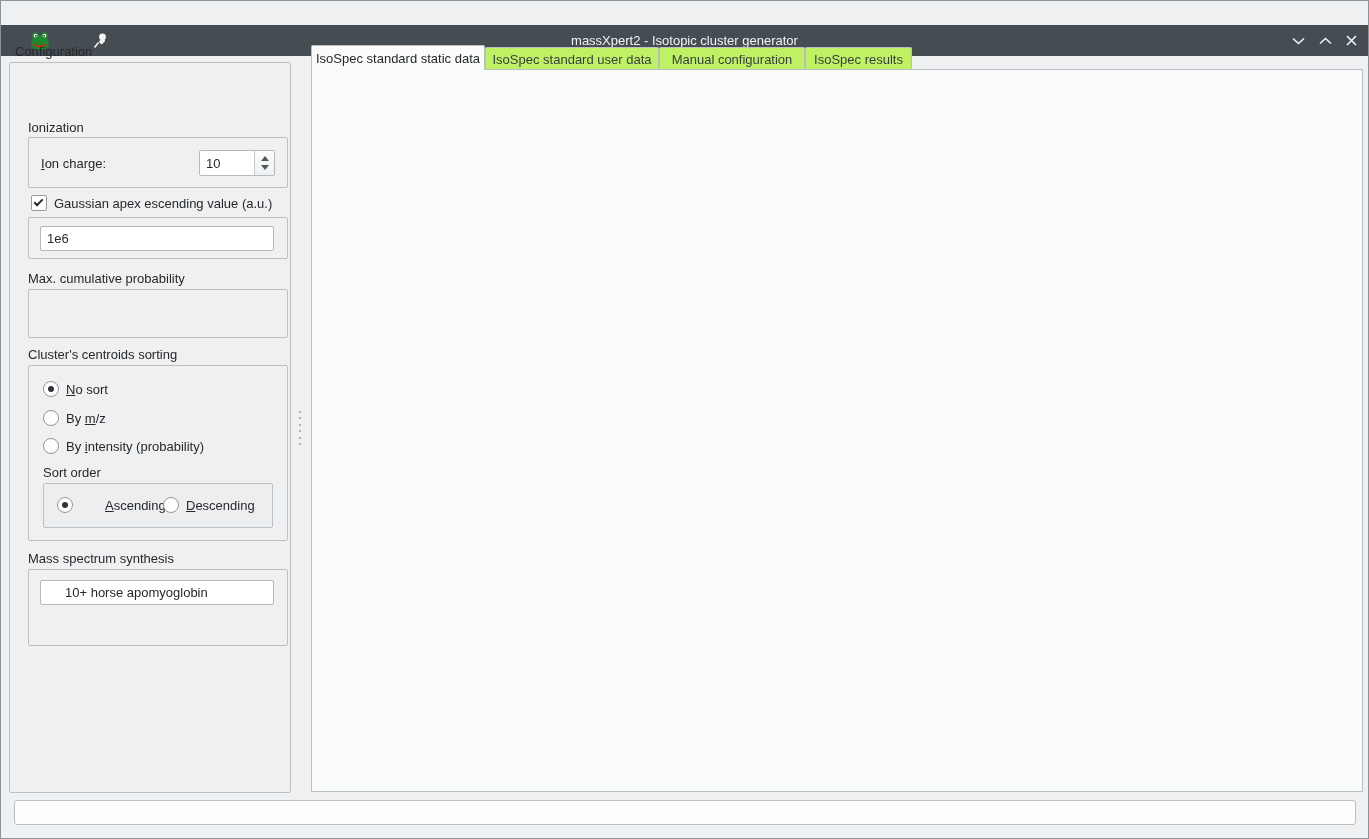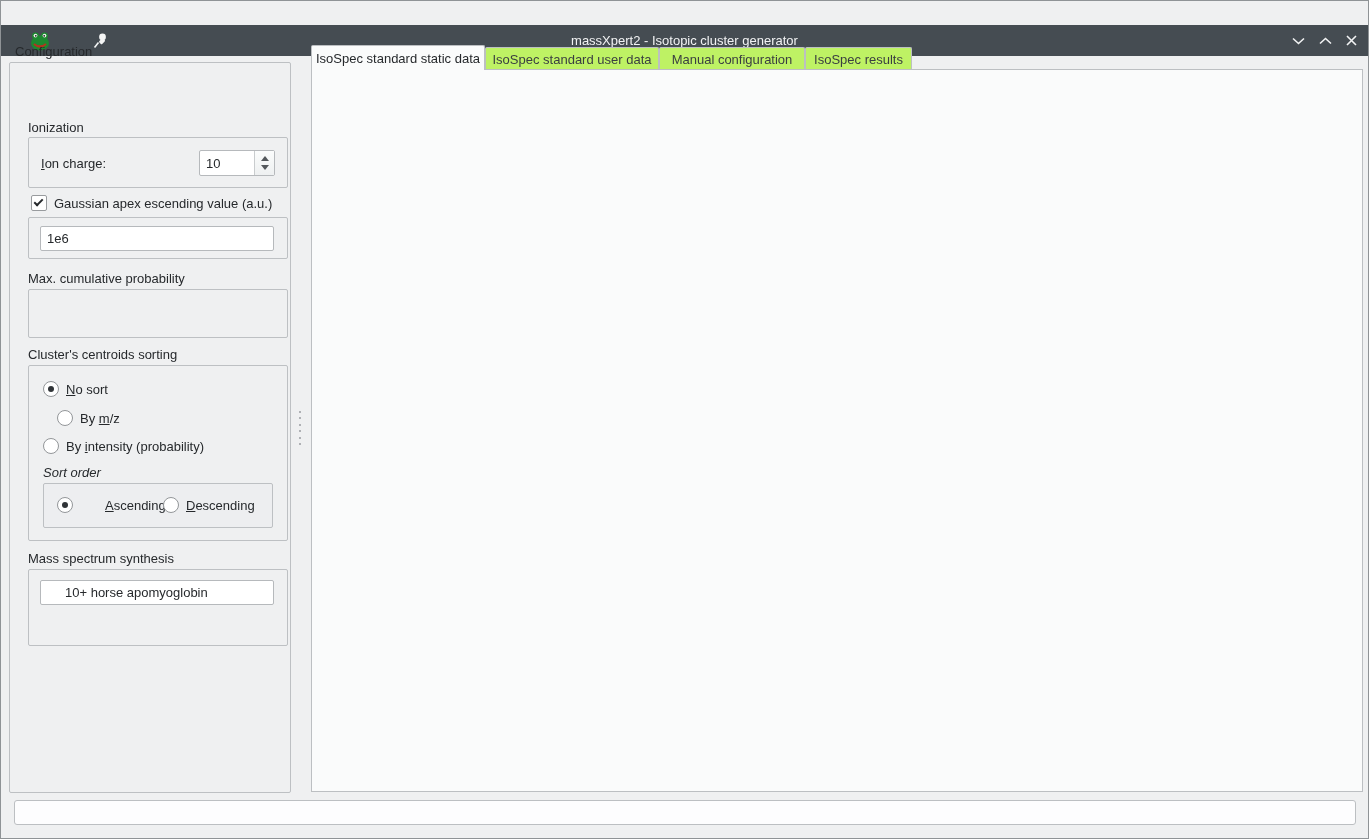--- a/index.html
+++ b/index.html
@@ -150,30 +150,30 @@
   <span class="label" style="left:27px; top:270px;">Max. cumulative probability</span>
   <div class="frame" style="left:27px; top:288px; width:260px; height:49px;"></div>
 
   <span class="label" style="left:27px; top:346px;">Cluster's centroids sorting</span>
   <div class="frame" style="left:27px; top:364px; width:260px; height:176px;"></div>
 
   <div class="radio-row" style="left:42px; top:380px;text-align:center;">
     <span class="radio selected"></span>
     <span><span></span><span class="mn">N</span><span>o sort</span></span>
   </div>
-  <div class="radio-row" style="left:56px; top:409px;">
+  <div class="radio-row" style="left:42px; top:409px;">
     <span class="radio"></span>
     <span><span>By </span><span class="mn">m</span><span>/z</span></span>
   </div>
   <div class="radio-row" style="left:42px; top:437px;">
     <span class="radio"></span>
     <span><span>By </span><span class="mn">i</span><span>ntensity (probability)</span></span>
   </div>
 
-  <span class="label" style="left:42px; top:464px;font-style:italic;">Sort order</span>
+  <span class="label" style="left:42px; top:464px;">Sort order</span>
   <div class="frame" style="left:42px; top:482px; width:230px; height:45px; background:#edeef0;"></div>
   <div class="radio-row" style="left:56px; top:496px;gap:32px;">
     <span class="radio selected"></span>
     <span><span class="mn">A</span><span>scending</span></span>
   </div>
   <div class="radio-row" style="left:162px; top:496px;">
     <span class="radio"></span>
     <span><span class="mn">D</span><span>escending</span></span>
   </div>
 

